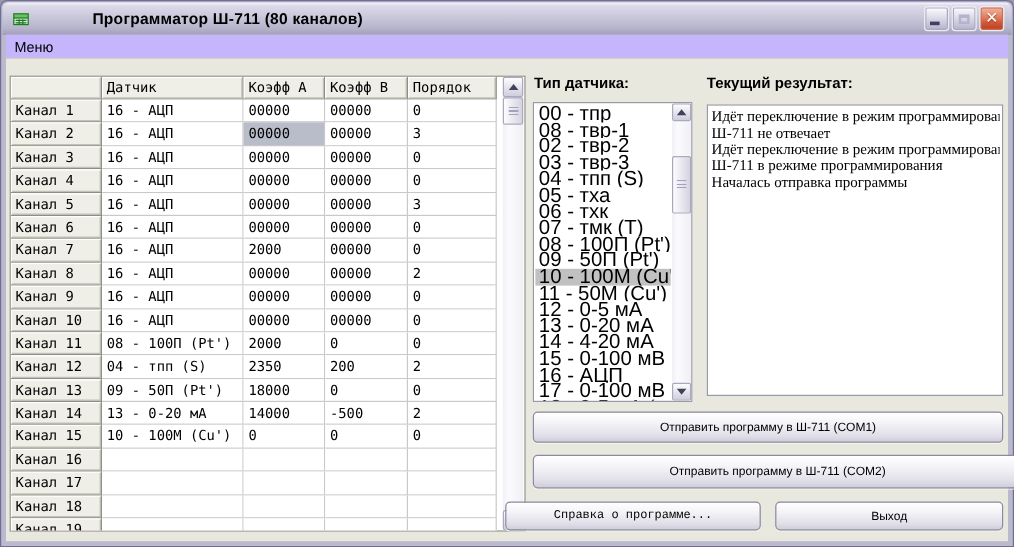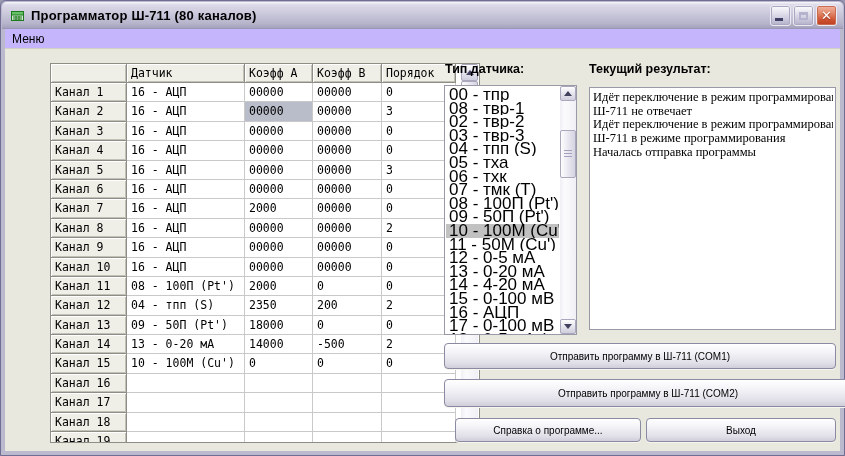--- a/index.html
+++ b/index.html
@@ -4,21 +4,21 @@
 <style>
   * { margin:0; padding:0; box-sizing:border-box; }
   html,body { width:845px; height:456px; background:#9a98ae; overflow:hidden;
               font-family:"Liberation Sans", sans-serif; }
   .window { position:absolute; left:0; top:0; width:845px; height:456px;
             border:1px solid #6f6d93; background:#bbb9ce; border-radius:6px 6px 0 0; }
   
   .titlebar { position:absolute; left:1px; right:1px; top:1px; height:27px;
               border-radius:5px 5px 0 0;
               background:linear-gradient(180deg,#f8f7fc 0%,#dddbe9 10%,#c9c7da 45%,#b6b4cb 80%,#a5a3bd 96%,#908ea9 100%);
-              display:flex; align-items:center; padding:0 6px; }
+              display:flex; align-items:center; padding:0 6px;gap:46px; }
   .app-icon { width:16px; height:16px; margin:0 5px 0 2px; flex:0 0 auto; }
   .title-text { font-size:13px; font-weight:bold; color:#000; letter-spacing:0.2px;
                 white-space:nowrap; flex:1 1 auto; }
   .winbtns { display:flex; gap:2px; }
   .wbtn { width:21px; height:21px; border:1px solid #ecebf3; border-radius:3px;
           display:flex; align-items:center; justify-content:center; position:relative;
           background:linear-gradient(180deg,#fdfdfe 0%,#dddbe9 45%,#c3c1d6 80%,#b3b1c8 100%);
           box-shadow:inset 0 0 0 1px #aaa8c0; }
   .wbtn .min-glyph { position:absolute; left:4px; bottom:4px; width:8px; height:3px; background:#3f3f63; }
   .wbtn .max-glyph { width:9px; height:8px; border:2px solid #b4b2cc; border-top-width:3px; }
@@ -26,21 +26,21 @@
                 box-shadow:inset 0 0 0 1px #c96b50; }
   .wbtn .x-glyph { color:#fff; font-size:13px; font-weight:bold; line-height:1;
                    font-family:"DejaVu Sans", sans-serif; text-shadow:0 1px 1px #90301a; }
   
   .client { position:absolute; left:4px; right:4px; top:28px; bottom:4px; background:#e9e8df; }
   .menubar { position:absolute; left:0; right:0; top:0; height:20px; background:#c4b5fd;
              border-bottom:1px solid #d2d0c2; display:flex; align-items:center; }
   .menu-item { font-size:12px; color:#000; padding:2px 7px; }
   
   .grid-panel { position:absolute; left:3px; top:34px; width:430px; height:380px;
-                border:1px solid #8f8e86; background:#ffffff; overflow:hidden;margin-left:42px; }
+                border:1px solid #8f8e86; background:#ffffff; overflow:hidden; }
   .grid-rows { position:absolute; left:0; top:0; width:406px; height:100%; overflow:hidden;
                font-family:"DejaVu Sans Mono", monospace; font-size:11.5px; color:#000; }
   .g-row { display:flex; height:19.4px; }
   .g-row.hdr { height:19px; }
   .g-cell { border-right:1px solid #c9c9c9; border-bottom:1px solid #c9c9c9;
             padding:2px 0 0 4px; white-space:nowrap; overflow:hidden; background:#fff; }
   .g-fixed { background:#efeee7; border-right:1px solid #8f8e86; border-bottom:1px solid #8f8e86;
              box-shadow:inset 1px 1px 0 #ffffff, inset -1px -1px 0 #c2c1b8; }
   .w-rh{width:76px;} .w-sen{width:118px;} .w-a{width:68px;} .w-b{width:69px;} .w-ord{width:74px;}
   .g-cell.sel { background:#b9bdc9; }
@@ -312,16 +312,16 @@
     <div class="logbox" id="log-box">
         <div class="log-line">Идёт переключение в режим программирования</div>
         <div class="log-line">Ш-711 не отвечает</div>
         <div class="log-line">Идёт переключение в режим программирования</div>
         <div class="log-line">Ш-711 в режиме программирования</div>
         <div class="log-line">Началась отправка программы</div>
       </div>
 
     <div class="xp-btn" style="left:439px; top:314px; width:392px; height:26px;">Отправить программу в Ш-711 (COM1)</div>
     <div class="xp-btn" style="left:439px; top:350px; width:408px; height:28px;">Отправить программу в Ш-711 (COM2)</div>
-    <div class="xp-btn" style="left:450px; top:389px; width:186px; height:24px;">Справка о программе...</div>
+    <div class="xp-btn" style="left:416px; top:389px; width:213px; height:24px;font-family:Liberation Mono, monospace;">Справка о программе...</div>
     <div class="xp-btn" style="left:641px; top:389px; width:190px; height:24px;">Выход</div>
   </div>
 </div>
 
 </body></html>

